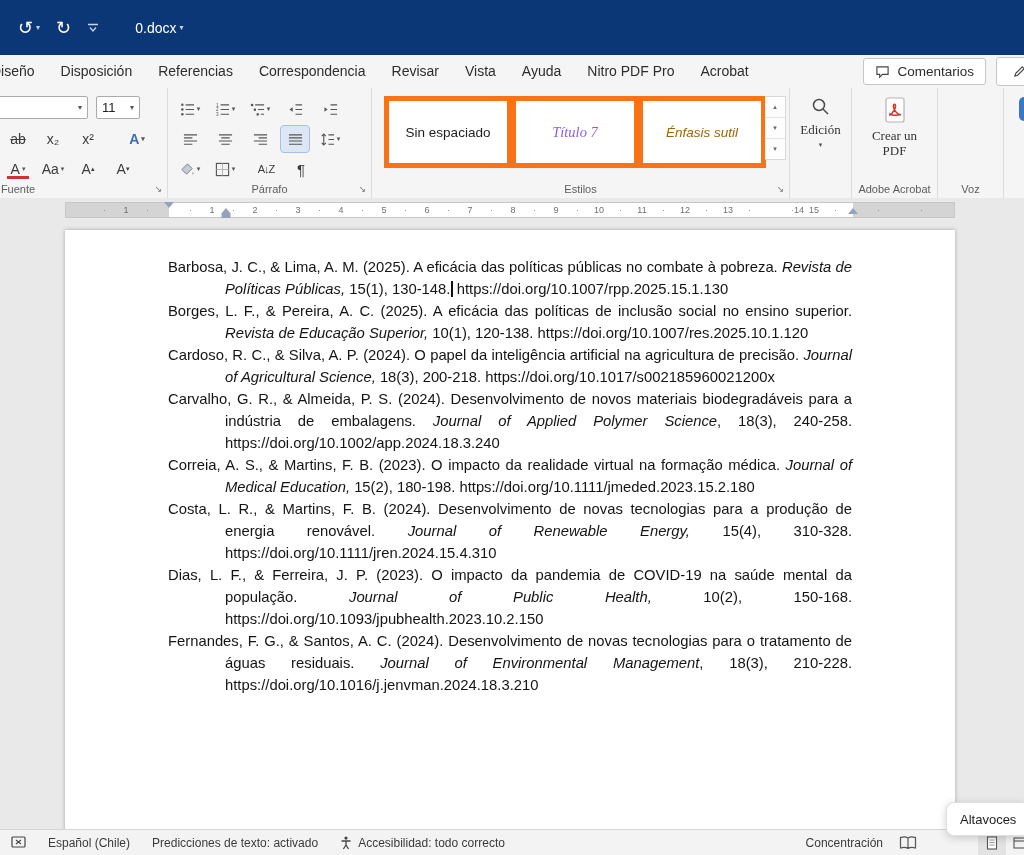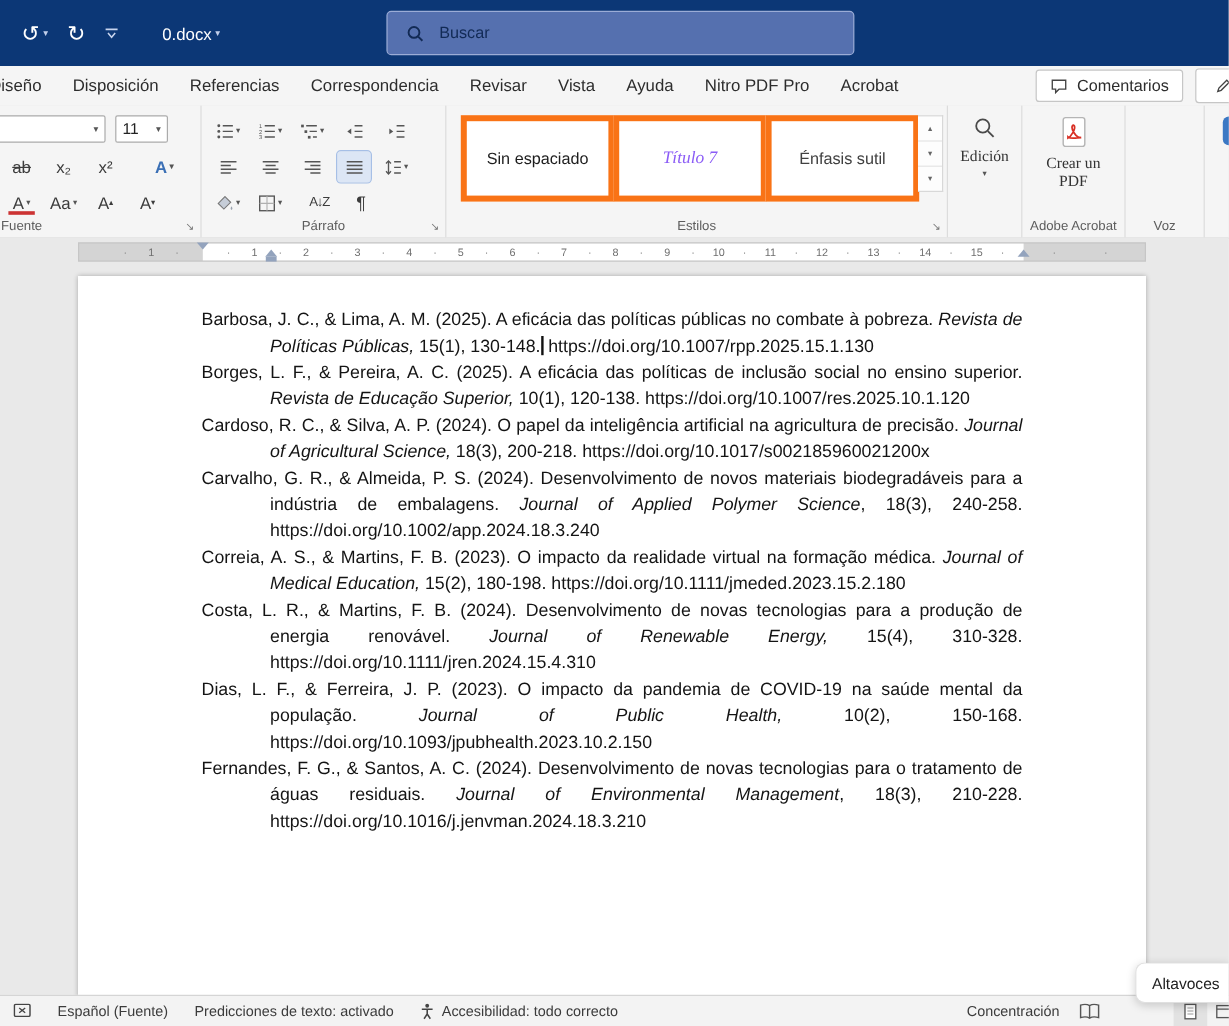--- a/index.html
+++ b/index.html
@@ -47,21 +47,21 @@
   .g-parrafo{width:204px;}
   .g-estilos{width:418px;}
   .g-edicion{width:62px;}
   .g-adobe{width:86px;}
   .g-voz{width:66px;}
   .g-editor{width:60px;border-right:none;}
   .colorbar{display:block;position:absolute;left:3px;right:3px;bottom:3px;height:3px;background:#c33;}
   .stylecell{width:118px;height:62px;background:#fff;border:5px solid #f97316;margin-right:-1px;
              display:flex;align-items:center;justify-content:center;font-size:13.5px;color:#1d1d1d;}
   .stylecell.s-heading{color:#8b5cf6;font-style:italic;font-family:"Liberation Serif",serif;font-size:14.5px;}
-  .stylecell.s-subtle{color:#404040;}
+  .stylecell.s-subtle{color:#a16207;font-style:italic;}
   .stylestrip{width:20px;height:62px;border:1px solid #d8d8d8;border-left:none;display:flex;
               flex-direction:column;background:#fdfdfd;}
   .stylestrip div{flex:1;display:flex;align-items:center;justify-content:center;font-size:7px;color:#666;}
   .stylestrip div + div{border-top:1px solid #e4e4e4;}
   .bigbtn{position:absolute;top:8px;left:0;right:0;display:flex;flex-direction:column;
           align-items:center;gap:4px;font-size:13px;color:#333;font-family:Liberation Serif, serif;}
   .bigbtn .lbl{text-align:center;line-height:15px;}
   
   .rulerrow{position:absolute;top:198px;left:0;right:0;height:24px;background:#e9e9e9;}
   .ruler{position:absolute;left:65px;top:4px;width:890px;height:16px;background:#d4d4d4;
@@ -112,27 +112,20 @@
       </span>
     <span class="btn">
       <svg width="12" height="10" viewBox="0 0 12 10">
           <path d="M1 1.5h10M3 4.5l3 3.5 3-3.5" stroke="#c8d4ee" stroke-width="1.3" fill="none"></path>
         </svg>
     </span>
     <span class="filename btn">
       <span>0.docx</span>
       <span class="chev">▾</span>
     </span>
-  </div>
-  <div class="searchbox">
-    <svg width="16" height="16" viewBox="0 0 16 16">
-        <circle cx="7" cy="7" r="4.5" fill="none" stroke="#122a55" stroke-width="1.6"></circle>
-        <line x1="10.5" y1="10.5" x2="14" y2="14" stroke="#122a55" stroke-width="1.6"></line>
-      </svg>
-    <span>Buscar</span>
   </div>
 </div>
 
 <div class="tabrow">
   <div class="tabs">
     <div class="tab">Diseño</div>
     <div class="tab">Disposición</div>
     <div class="tab">Referencias</div>
     <div class="tab">Correspondencia</div>
     <div class="tab">Revisar</div>
@@ -360,21 +353,21 @@
         <span class="rnum" style="left: 275px;">4</span>
         <span class="rnum" style="left: 318px;">5</span>
         <span class="rnum" style="left: 361px;">6</span>
         <span class="rnum" style="left: 404px;">7</span>
         <span class="rnum" style="left: 447px;">8</span>
         <span class="rnum" style="left: 490px;">9</span>
         <span class="rnum" style="left: 533px;">10</span>
         <span class="rnum" style="left: 576px;">11</span>
         <span class="rnum" style="left: 619px;">12</span>
         <span class="rnum" style="left: 662px;">13</span>
-        <span class="rnum" style="left: 705px;">14</span>
+        <span class="rnum" style="left: 733px;">14</span>
         <span class="rnum" style="left: 748px;">15</span>
         <span class="rdot" style="left: 124.5px;">·</span>
         <span class="rdot" style="left: 167.5px;">·</span>
         <span class="rdot" style="left: 210.5px;">·</span>
         <span class="rdot" style="left: 253.5px;">·</span>
         <span class="rdot" style="left: 296.5px;">·</span>
         <span class="rdot" style="left: 339.5px;">·</span>
         <span class="rdot" style="left: 382.5px;">·</span>
         <span class="rdot" style="left: 425.5px;">·</span>
         <span class="rdot" style="left: 468.5px;">·</span>
@@ -419,21 +412,21 @@
 
 <div class="statusbar">
   <div class="status-left">
     <div class="sitem">
       <svg width="15" height="13" viewBox="0 0 15 13">
           <rect x="1" y="1" width="13" height="10" rx="1" fill="none" stroke="#444" stroke-width="1.2"></rect>
           <path d="M5 4l5 4M10 4L5 8" stroke="#444" stroke-width="1.1"></path>
         </svg>
     </div>
     <div class="sitem">
-      <span>Español (Fuente)</span>
+      <span>Español (Chile)</span>
     </div>
     <div class="sitem">
       <span>Predicciones de texto: activado</span>
     </div>
     <div class="sitem">
       <svg width="12" height="14" viewBox="0 0 12 14">
           <circle cx="6" cy="2.1" r="1.6" fill="#444"></circle>
           <path d="M1.5 5h9M6 5v4M6 9l-2.6 4M6 9l2.6 4" fill="none" stroke="#444" stroke-width="1.3"></path>
         </svg>
       <span>Accesibilidad: todo correcto</span>

